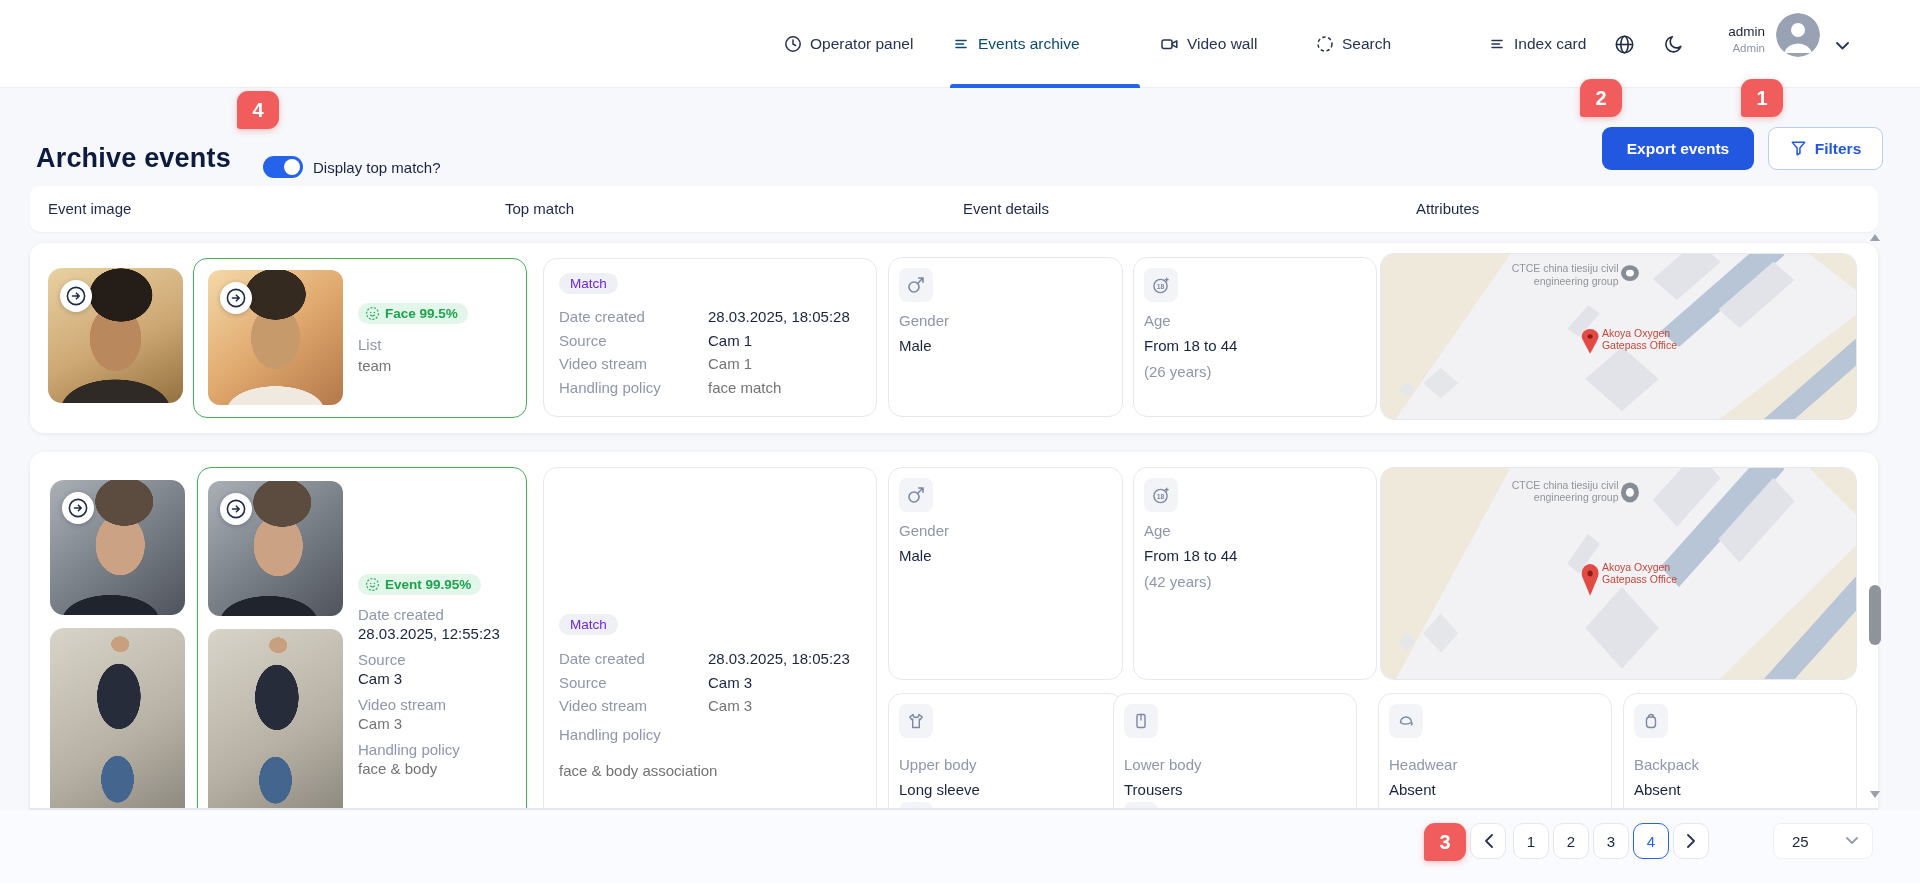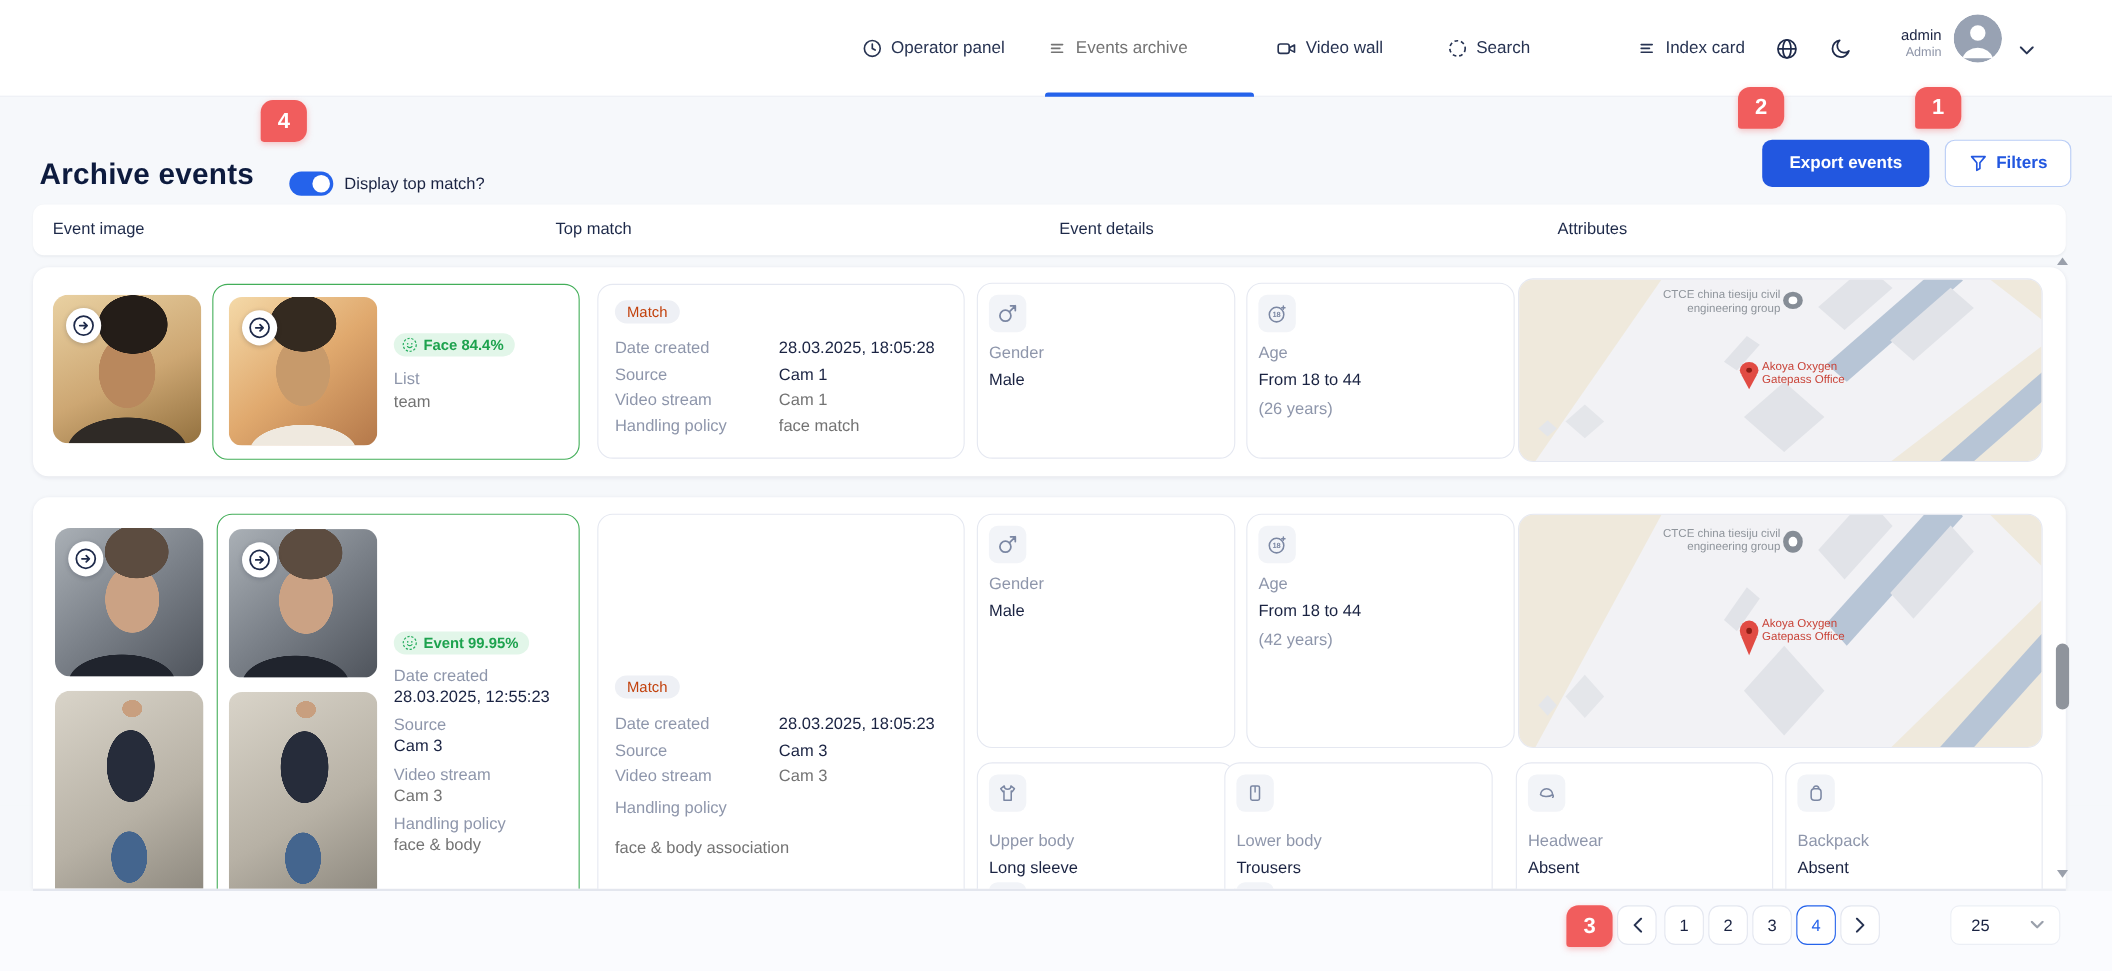--- a/index.html
+++ b/index.html
@@ -6,21 +6,21 @@
   html,body { width:1920px; height:883px; }
   body { font-family:"Liberation Sans", sans-serif; background:#f6f8fb; color:#1a2342; overflow:hidden; }
   #app { position:relative; width:1920px; height:732px; background:#f6f8fb; }
 
   .abs { position:absolute; }
 
   
   .topnav { position:absolute; left:0; top:0; width:1920px; height:88px; background:#fff; border-bottom:1px solid #eceef4; }
   .nav-item { position:absolute; top:0; height:88px; display:flex; align-items:center; gap:8px; font-size:15.5px; color:#273352; cursor:pointer; }
   .nav-item .nicon { display:flex; align-items:center; }
-  .nav-item.active { color:#737373; }
+  .nav-item.active { color:#0c4a6e; }
   .nav-underline { position:absolute; top:84px; height:4px; background:#2563eb; border-radius:3px 3px 0 0; }
   .iconbtn { position:absolute; top:32px; width:24px; height:24px; display:flex; align-items:center; justify-content:center; color:#1e2a4a; cursor:pointer; }
   .usertext { position:absolute; top:24px; width:60px; text-align:right; line-height:1.25; }
   .usertext .uname { font-size:13.5px; color:#1a2342; }
   .usertext .urole { font-size:11.5px; color:#8e95a8; }
   .avatar { position:absolute; top:13px; width:44px; height:44px; border-radius:50%; overflow:hidden; cursor:pointer; }
 
   
   .page-title { position:absolute; left:36px; top:143px; font-size:27px; font-weight:700; color:#0d1b3e; letter-spacing:.2px; }
   .toggle { position:absolute; left:263px; top:156px; width:40px; height:22px; border-radius:11px; background:#2563eb; cursor:pointer; }
@@ -37,21 +37,21 @@
 
   .rowcard { position:absolute; left:30px; width:1848px; background:#fff; border-radius:14px; box-shadow:0 1px 4px rgba(20,30,60,.08); overflow:hidden; }
   .inner { position:absolute; background:#fff; border:1px solid #e5e8f1; border-radius:14px; }
   .inner.green { border:1.5px solid #43ae59; }
   .thumb { position:absolute; border-radius:14px; overflow:hidden; cursor:pointer; }
   .circ { position:absolute; width:32px; height:32px; background:#fff; border-radius:50%; display:flex; align-items:center; justify-content:center; box-shadow:0 1px 5px rgba(10,20,40,.22); cursor:pointer; }
 
   .lbl { color:#8e96ab; font-size:15px; }
   .val { color:#1a2342; font-weight:400; font-size:15px; }
   .link { color:#737373; font-size:15px; cursor:pointer; }
-  .pill { background:#eef0f5; color:#c2410c; font-size:13.5px; border-radius:12px; padding:3px 11px; display:inline-block; }
+  .pill { background:#eef0f5; color:#6d28d9; font-size:13.5px; border-radius:12px; padding:3px 11px; display:inline-block; }
   .gbadge { background:#e2f6e9; color:#1da24e; font-size:13.5px; font-weight:600; border-radius:12px; padding:3px 10px 3px 7px; display:inline-flex; align-items:center; gap:5px; }
   .icon-sq { position:absolute; width:34px; height:34px; background:#f2f4f8; border-radius:8px; display:flex; align-items:center; justify-content:center; color:#7b87a3; }
   .fields { position:absolute; }
   .frow { display:flex; align-items:center; height:23.5px; }
   .frow .lbl { width:149px; flex:none; }
   .stack { position:absolute; width:165px; }
   .stack .lbl { margin-top:9px; }
   .stack .val, .stack .link { margin-top:2px; }
 
   
@@ -220,21 +220,21 @@
       </div>
       <div class="gbadge abs" style="left:164px;top:44px">
         <span style="display:flex">
           <svg width="15" height="15" viewBox="0 0 16 16">
               <circle cx="8" cy="8" r="6.3" fill="none" stroke="#27ae60" stroke-width="1.2" stroke-dasharray="2.2 1.6"></circle>
               <circle cx="6" cy="7" r=".8" fill="#27ae60"></circle>
               <circle cx="10" cy="7" r=".8" fill="#27ae60"></circle>
               <path d="M5.8 9.6c1.3 1.2 3.1 1.2 4.4 0" fill="none" stroke="#27ae60" stroke-width="1.1" stroke-linecap="round"></path>
             </svg>
         </span>
-        <span>Face 84.4%</span>
+        <span>Face 99.5%</span>
       </div>
       <div class="lbl abs" style="left:164px;top:77px">List</div>
       <div class="link abs" style="left:164px;top:98px">team</div>
     </div>
 
     <div class="inner" style="left:513px;top:15px;width:334px;height:159px">
       <span class="pill abs" style="left:15px;top:14px">Match</span>
       <div class="fields" style="left:15px;top:46px;width:305px">
         <div class="frow">
             <span class="lbl">Date created</span>

